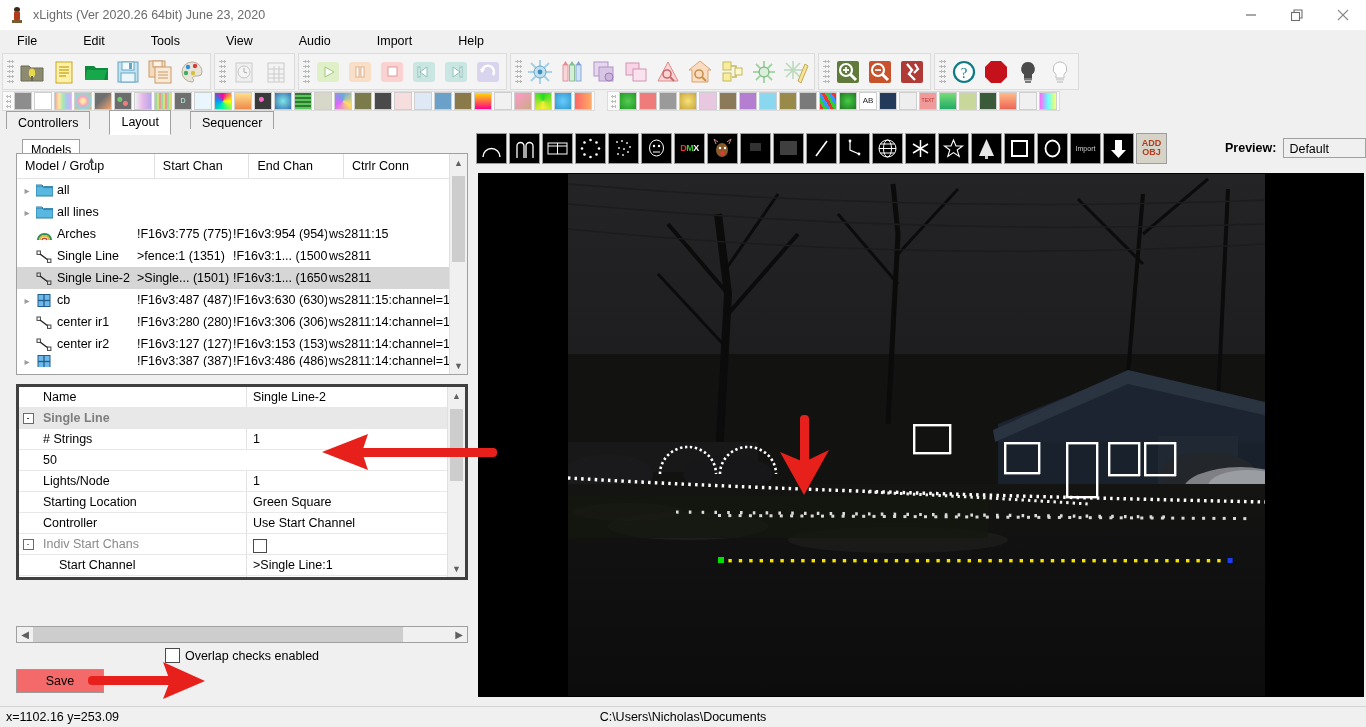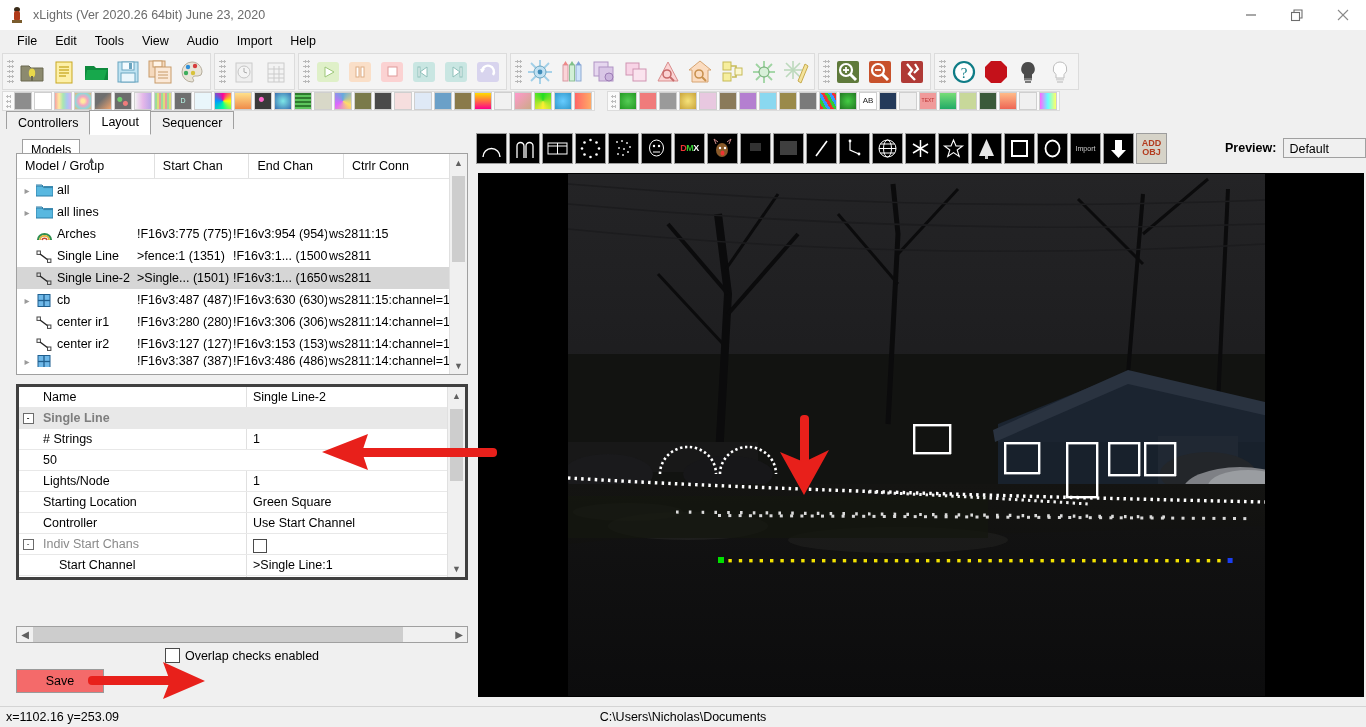--- a/index.html
+++ b/index.html
@@ -17,21 +17,21 @@
   .tb-icon{width:16px;height:16px;margin-left:9px;margin-right:8px;position:relative;}
   .tb-icon .body{position:absolute;left:5px;top:4px;width:6px;height:10px;background:#b03a1a;border-radius:2px;}
   .tb-icon .head{position:absolute;left:5px;top:0px;width:6px;height:5px;background:#3a2a18;border-radius:50%;}
   .tb-icon .base{position:absolute;left:3px;top:13px;width:10px;height:3px;background:#7a5c2e;}
   .tb-title{color:#6b6b6b;font-size:12.5px;}
   .wctrls{position:absolute;right:0;top:0;display:flex;height:30px;}
   .wbtn{width:46px;height:30px;display:flex;align-items:center;justify-content:center;color:#6d6d6d;font-size:12px;}
   .wbtn svg{display:block;}
 
   
-  .menubar{height:22px;background:#f0f0f0;display:flex;align-items:center;padding-left:8px;}
+  .menubar{height:22px;background:#f0f0f0;display:flex;align-items:center;padding-left:8px;gap:28px;}
   .menu-item{padding:2px 9px;font-size:12.5px;color:#000;}
 
   
   .toolbar-row{background:#f0f0f0;display:flex;align-items:center;height:39px;padding-left:2px;}
   .tgroup{display:flex;align-items:center;border:1px solid #dcdcdc;background:#f4f4f4;height:35px;margin-right:3px;padding:0 2px;}
   .grip{width:7px;height:27px;margin:0 2px;
         background-image:radial-gradient(circle, #b9b9b9 1px, transparent 1.2px);
         background-size:3px 5px;background-position:1px 1px;}
   .tbtn{width:32px;height:32px;display:flex;align-items:center;justify-content:center;}
   .tbtn svg{display:block;}
@@ -39,21 +39,21 @@
   
   .striprow{height:20px;display:flex;align-items:center;padding-left:2px;background:#f0f0f0;gap:8px;}
   .stripgrp{display:flex;align-items:center;border:1px solid #dcdcdc;background:#fafafa;height:18px;padding:0 1px;margin-right:4px;}
   .sgrip{width:5px;height:14px;margin:0 2px;
         background-image:radial-gradient(circle, #bdbdbd 1px, transparent 1.1px);
         background-size:3px 5px;}
   .sico{width:16px;height:16px;margin:0 1px;border:1px solid #cfcfcf;}
 
   
   .tabstrip{height:23px;background:#f0f0f0;display:flex;align-items:flex-end;padding-left:6px;
-            border-bottom:1px solid #a0a0a0;position:relative;}
+            border-bottom:1px solid #a0a0a0;position:relative;gap:20px;}
   .tab{padding:3px 11px 3px 11px;font-size:12.5px;border:1px solid #a0a0a0;border-bottom:none;
        background:#f0f0f0;margin-right:-1px;position:relative;top:1px;height:17px;line-height:17px;}
   .tab.active{background:#ffffff;z-index:3;border-bottom:1px solid #ffffff;}
 
   
   .main{display:flex;position:absolute;left:0;top:129px;width:1366px;height:577px;background:#f0f0f0;}
   .leftpane{width:472px;height:577px;background:#f0f0f0;position:relative;}
   .rightpane{position:absolute;left:472px;top:0;width:894px;height:577px;background:#f0f0f0;}
   .mtab{padding:2px 8px;font-size:12.5px;border:1px solid #a0a0a0;border-bottom:none;background:#ffffff;
         height:16px;line-height:16px;position:relative;top:1px;}

